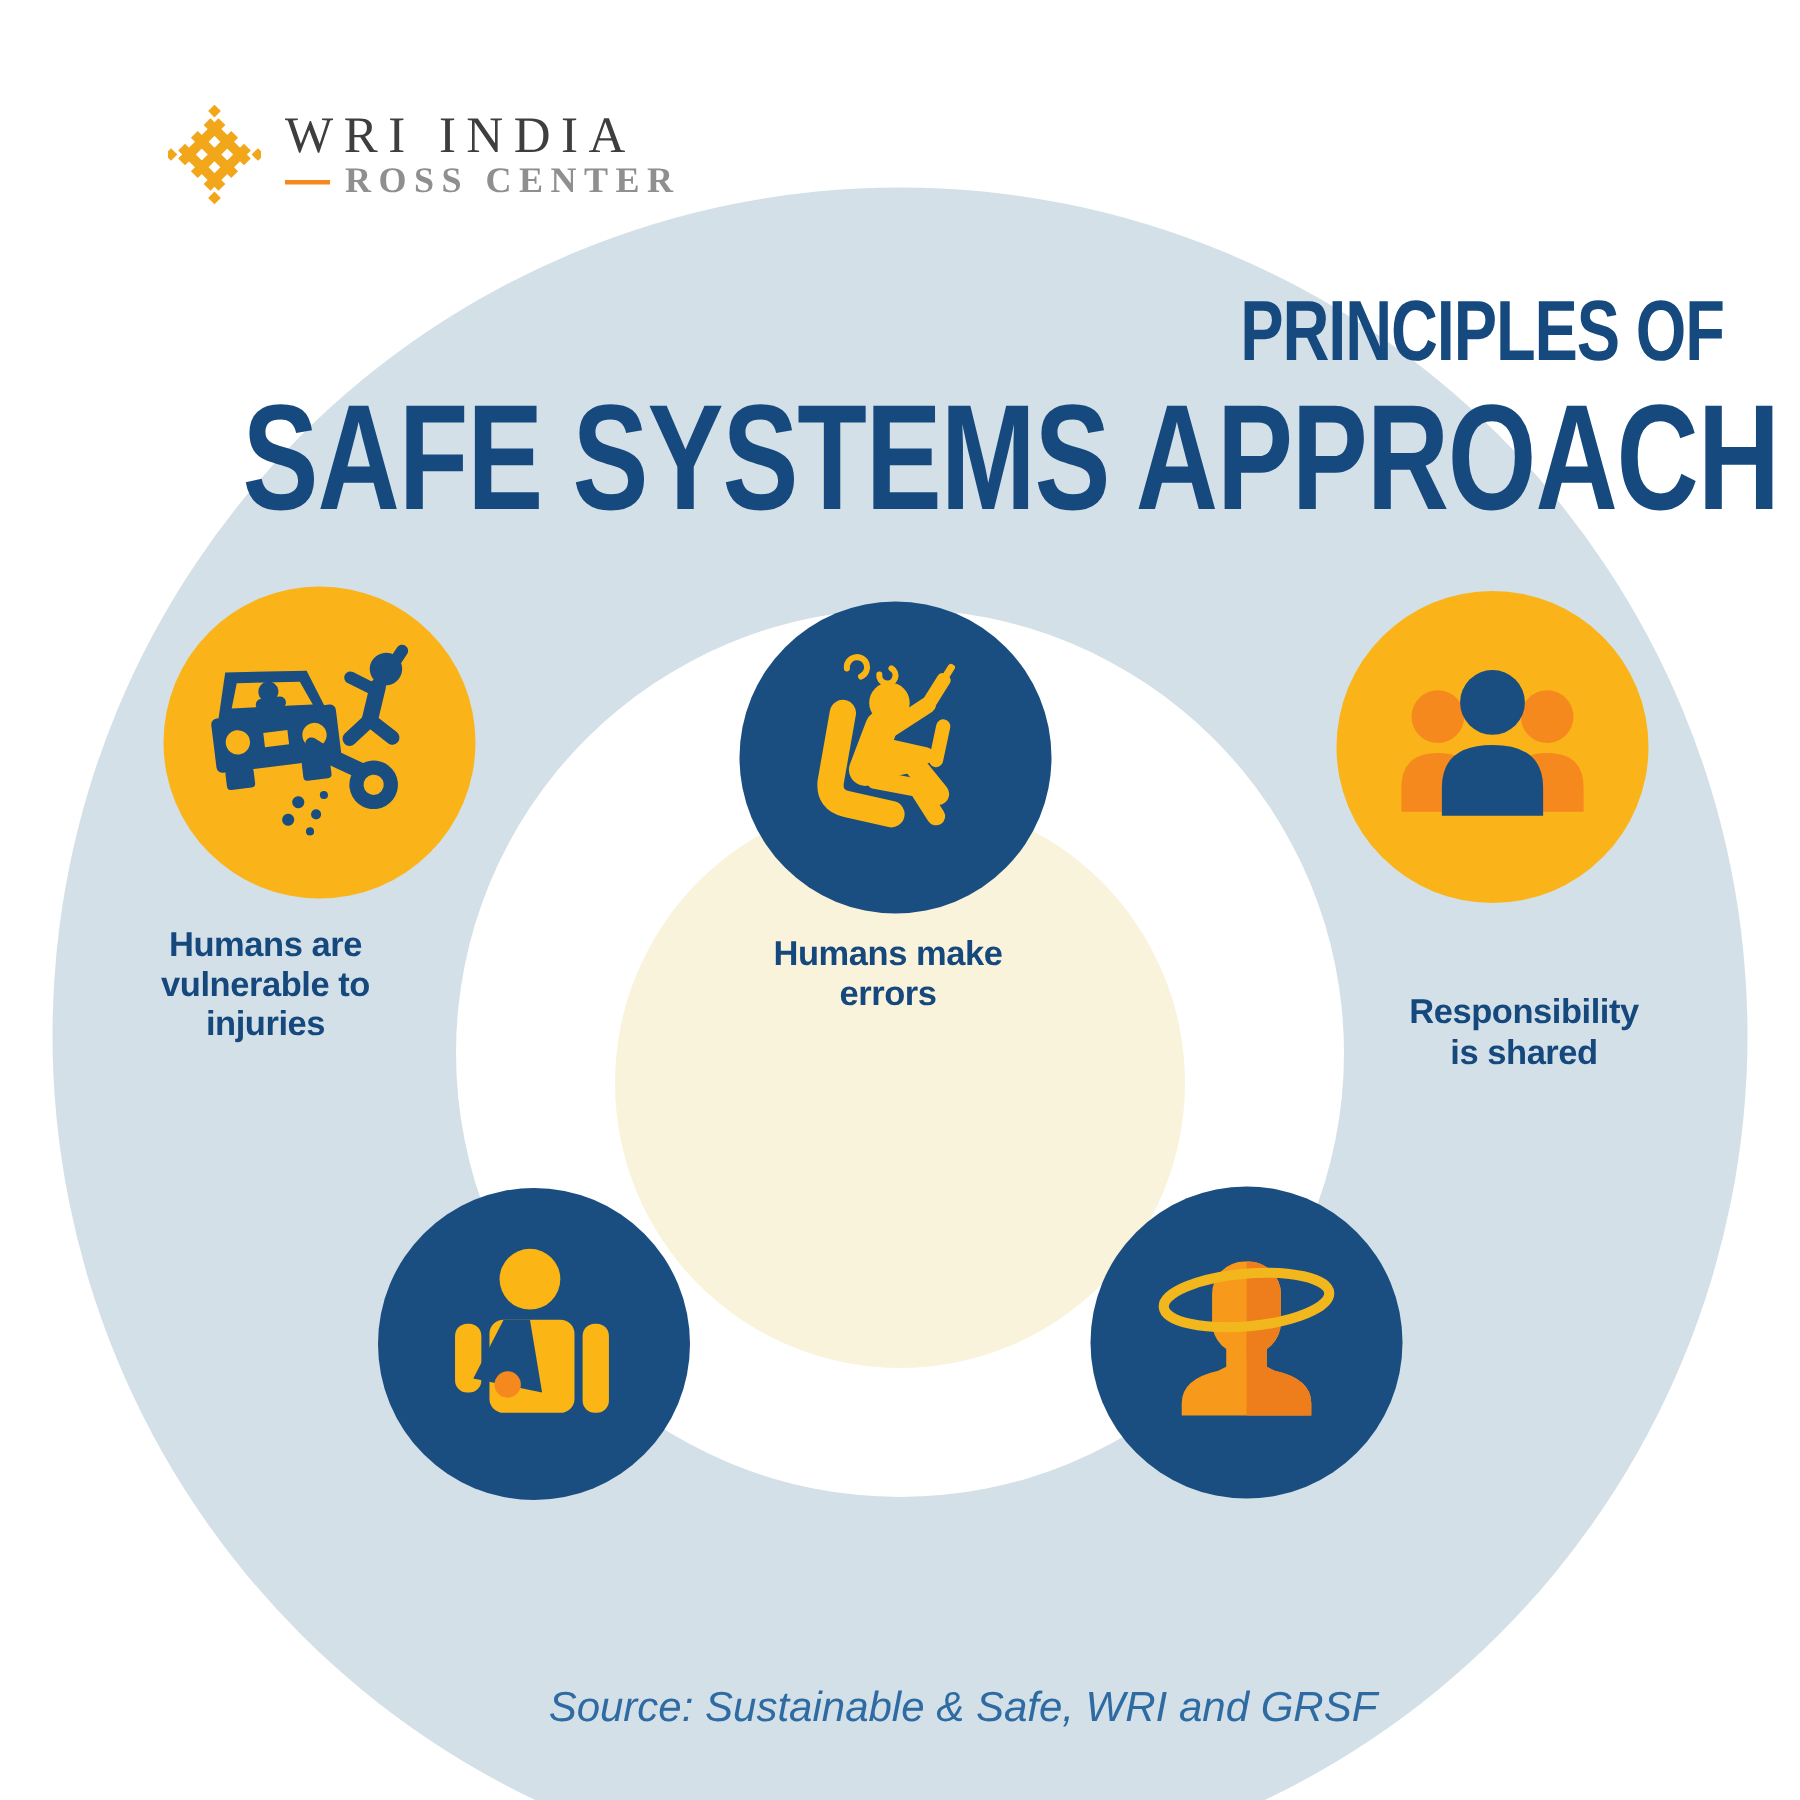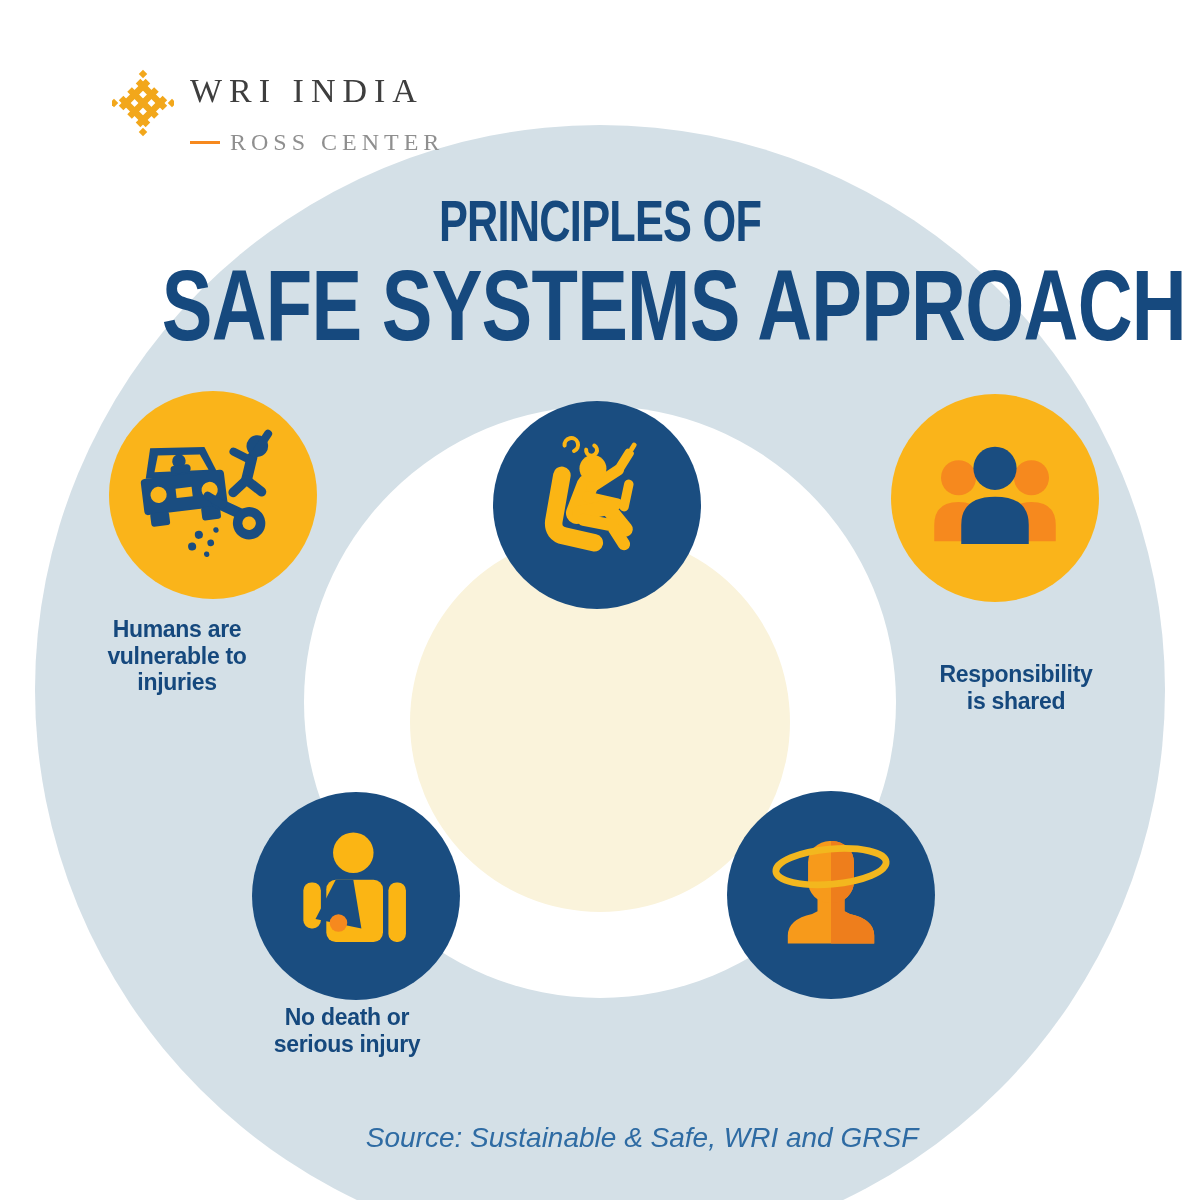--- a/index.html
+++ b/index.html
@@ -13,27 +13,27 @@
            border-radius:50%;background:#ffffff;}
   .bg-cream{position:absolute;left:410px;top:532px;width:380px;height:380px;
            border-radius:50%;background:#FAF3DB;}
 
   
   .logo{position:absolute;left:112px;top:68px;display:flex;align-items:flex-start;gap:16px;}
   .logo-mark{width:62px;height:70px;}
   .logo-text{padding-top:6px;}
   .logo-org{font-family:"Liberation Serif",serif;font-size:34px;letter-spacing:7px;
             color:#3E3E3E;line-height:1;}
-  .logo-sub-row{display:flex;align-items:center;margin-top:22px;}
+  .logo-sub-row{display:flex;align-items:center;margin-top:1px;font-weight:bold;}
   .logo-dash{display:inline-block;width:30px;height:3px;background:#F6891E;margin-right:10px;}
   .logo-sub{font-family:"Liberation Serif",serif;font-size:24px;letter-spacing:5px;
             color:#8F8F8F;line-height:1;}
 
   
-  .title{position:absolute;left:0;top:192px;width:1200px;text-align:center;color:#16497E;}
+  .title{position:absolute;left:0;top:192px;width:1200px;text-align:right;color:#16497E;}
   .title-line1{font-size:57px;font-weight:bold;line-height:1.05;}
   .title-line2{font-size:100px;font-weight:bold;line-height:1.02;margin-top:2px;}
   .condense{display:inline-block;transform:scaleX(0.76);transform-origin:center;
             letter-spacing:-1px;white-space:nowrap;}
 
   
   .badge{position:absolute;width:208px;height:208px;border-radius:50%;
          display:flex;align-items:center;justify-content:center;}
   .badge-yellow{background:#FAB41A;}
   .badge-blue{background:#1A4D80;}
@@ -162,20 +162,22 @@
           <rect x="-3.5" y="-8" width="7" height="19" rx="2.5"></rect>
           <rect x="-1.8" y="-14" width="3.6" height="7" rx="1.5"></rect>
         </g>
 
         <g transform="translate(82,52) rotate(12)">
           <rect x="-3.5" y="-11" width="7" height="24" rx="3.5"></rect>
         </g>
       </g>
     </svg>
   </div>
+  <div class="p-label label-2">Humans make
+errors</div>
 
   <div class="badge badge-yellow badge-3">
     <svg viewBox="0 0 120 120">
       <g fill="#F6891E">
         <circle cx="33" cy="45" r="13"></circle>
         <path d="M15,92 L15,80 Q15,63 33,63 Q51,63 51,80 L51,92 Z"></path>
         <circle cx="87" cy="45" r="13"></circle>
         <path d="M69,92 L69,80 Q69,63 87,63 Q105,63 105,80 L105,92 Z"></path>
       </g>
       <g fill="#1A4D80">
@@ -194,22 +196,20 @@
         <rect x="38" y="48" width="42" height="46" rx="7"></rect>
         <rect x="21" y="50" width="13" height="34" rx="6"></rect>
         <rect x="84" y="50" width="13" height="44" rx="6"></rect>
       </g>
 
       <polygon points="45,48 58,48 64,84 30,77" fill="#1A4D80"></polygon>
 
       <circle cx="47" cy="80" r="6.5" fill="#F6891E"></circle>
     </svg>
   </div>
-  <div class="p-label label-4">No death or
-serious injury</div>
 
   <div class="badge badge-blue badge-5">
     <svg viewBox="0 0 120 120">
       <defs>
         <clipPath id="clip-right-half">
             <rect x="60" y="0" width="60" height="120"></rect>
           </clipPath>
       </defs>
       <g fill="#F79A1B">
         <path d="M28,96 L92,96 L92,90 Q92,78 74,74 L70,72 L70,60 L50,60 L50,72 L46,74 Q28,78 28,90 Z"></path>

